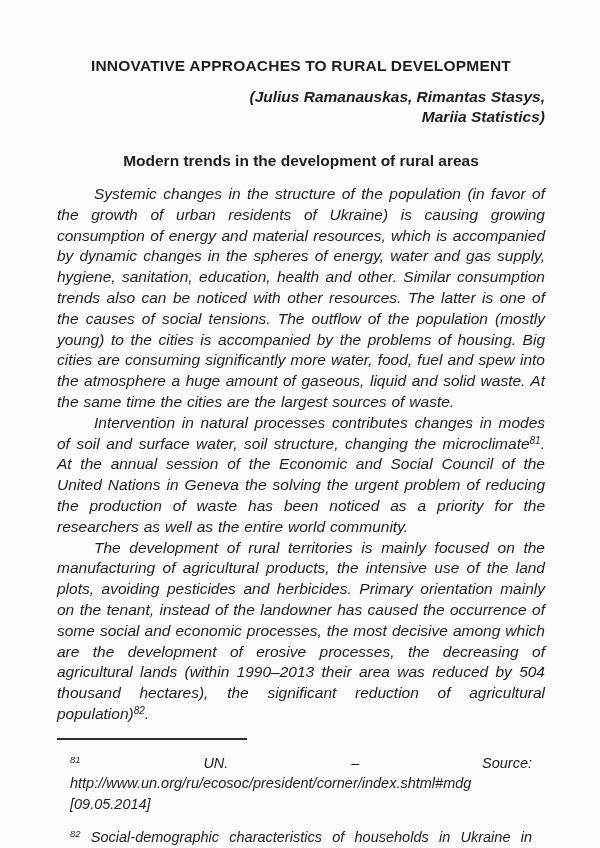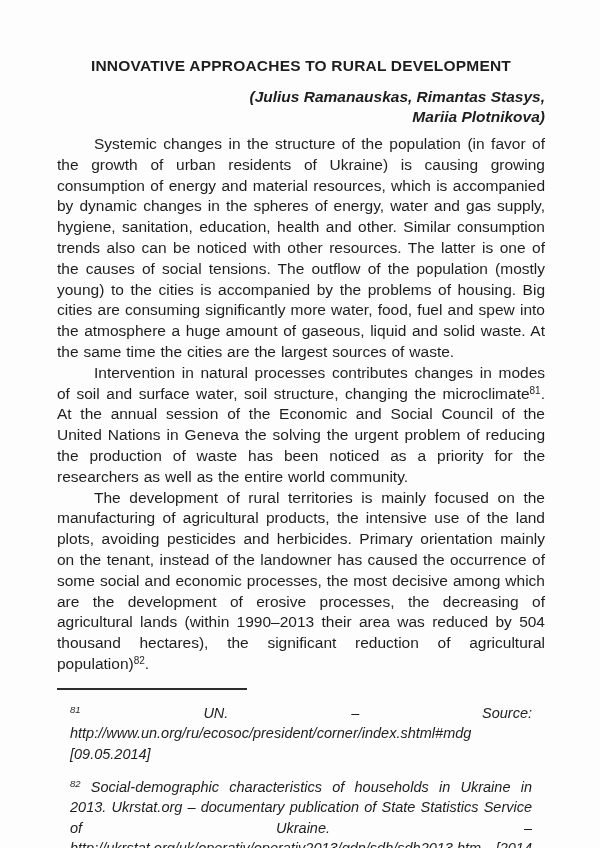--- a/index.html
+++ b/index.html
@@ -28,21 +28,21 @@
     font-weight: 700;
     font-style: italic;
     line-height: 20px;
   }
   .heading {
     margin: 25px 0 0 0;
     font-size: 15.5px;
     font-weight: 700;
     text-align: center;
   }
-  .body-block { margin-top: 7px; }
+  .body-block { margin-top: 14px; font-style: italic; }
   p.para {
     margin: 0;
     font-size: 15.5px;
     line-height: 20.8px;
     text-align: justify;
     text-indent: 37px;
     word-spacing: 0.6px;
   }
   sup.ref {
     font-size: 10px;
@@ -69,23 +69,24 @@
 </style>
 </head>
 <body>
 
 <div class="sheet">
 
   <h1 class="title">INNOVATIVE APPROACHES TO RURAL DEVELOPMENT</h1>
 
   <div class="authors">
     <div>(Julius Ramanauskas, Rimantas Stasys,</div>
-    <div>Mariia Plotnikova)</div>
+    <div>Mariia Statistics)</div>
   </div>
 
+  <h2 class="heading">Modern trends in the development of rural areas</h2>
 
   <div class="body-block">
 
     <p class="para">Systemic changes in the structure of the population (in favor of the growth of urban residents of Ukraine) is causing growing consumption of energy and material resources, which is accompanied by dynamic changes in the spheres of energy, water and gas supply, hygiene, sanitation, education, health and other. Similar consumption trends also can be noticed with other resources. The latter is one of the causes of social tensions. The outflow of the population (mostly young) to the cities is accompanied by the problems of housing. Big cities are consuming significantly more water, food, fuel and spew into the atmosphere a huge amount of gaseous, liquid and solid waste. At the same time the cities are the largest sources of waste.</p>
 
     <p class="para"><span>Intervention in natural processes contributes changes in modes of soil and surface water, soil structure, changing the microclimate</span><sup class="ref">81</sup><span>. At the annual session of the Economic and Social Council of the United Nations in Geneva the solving the urgent problem of reducing the production of waste has been noticed as a priority for the researchers as well as the entire world community.</span></p>
 
     <p class="para"><span>The development of rural territories is mainly focused on the manufacturing of agricultural products, the intensive use of the land plots, avoiding pesticides and herbicides. Primary orientation mainly on the tenant, instead of the landowner has caused the occurrence of some social and economic processes, the most decisive among which are the development of erosive processes, the decreasing of agricultural lands (within 1990–2013 their area was reduced by 504 thousand hectares), the significant reduction of agricultural population)</span><sup class="ref">82</sup><span>.</span></p>
   </div>
 

